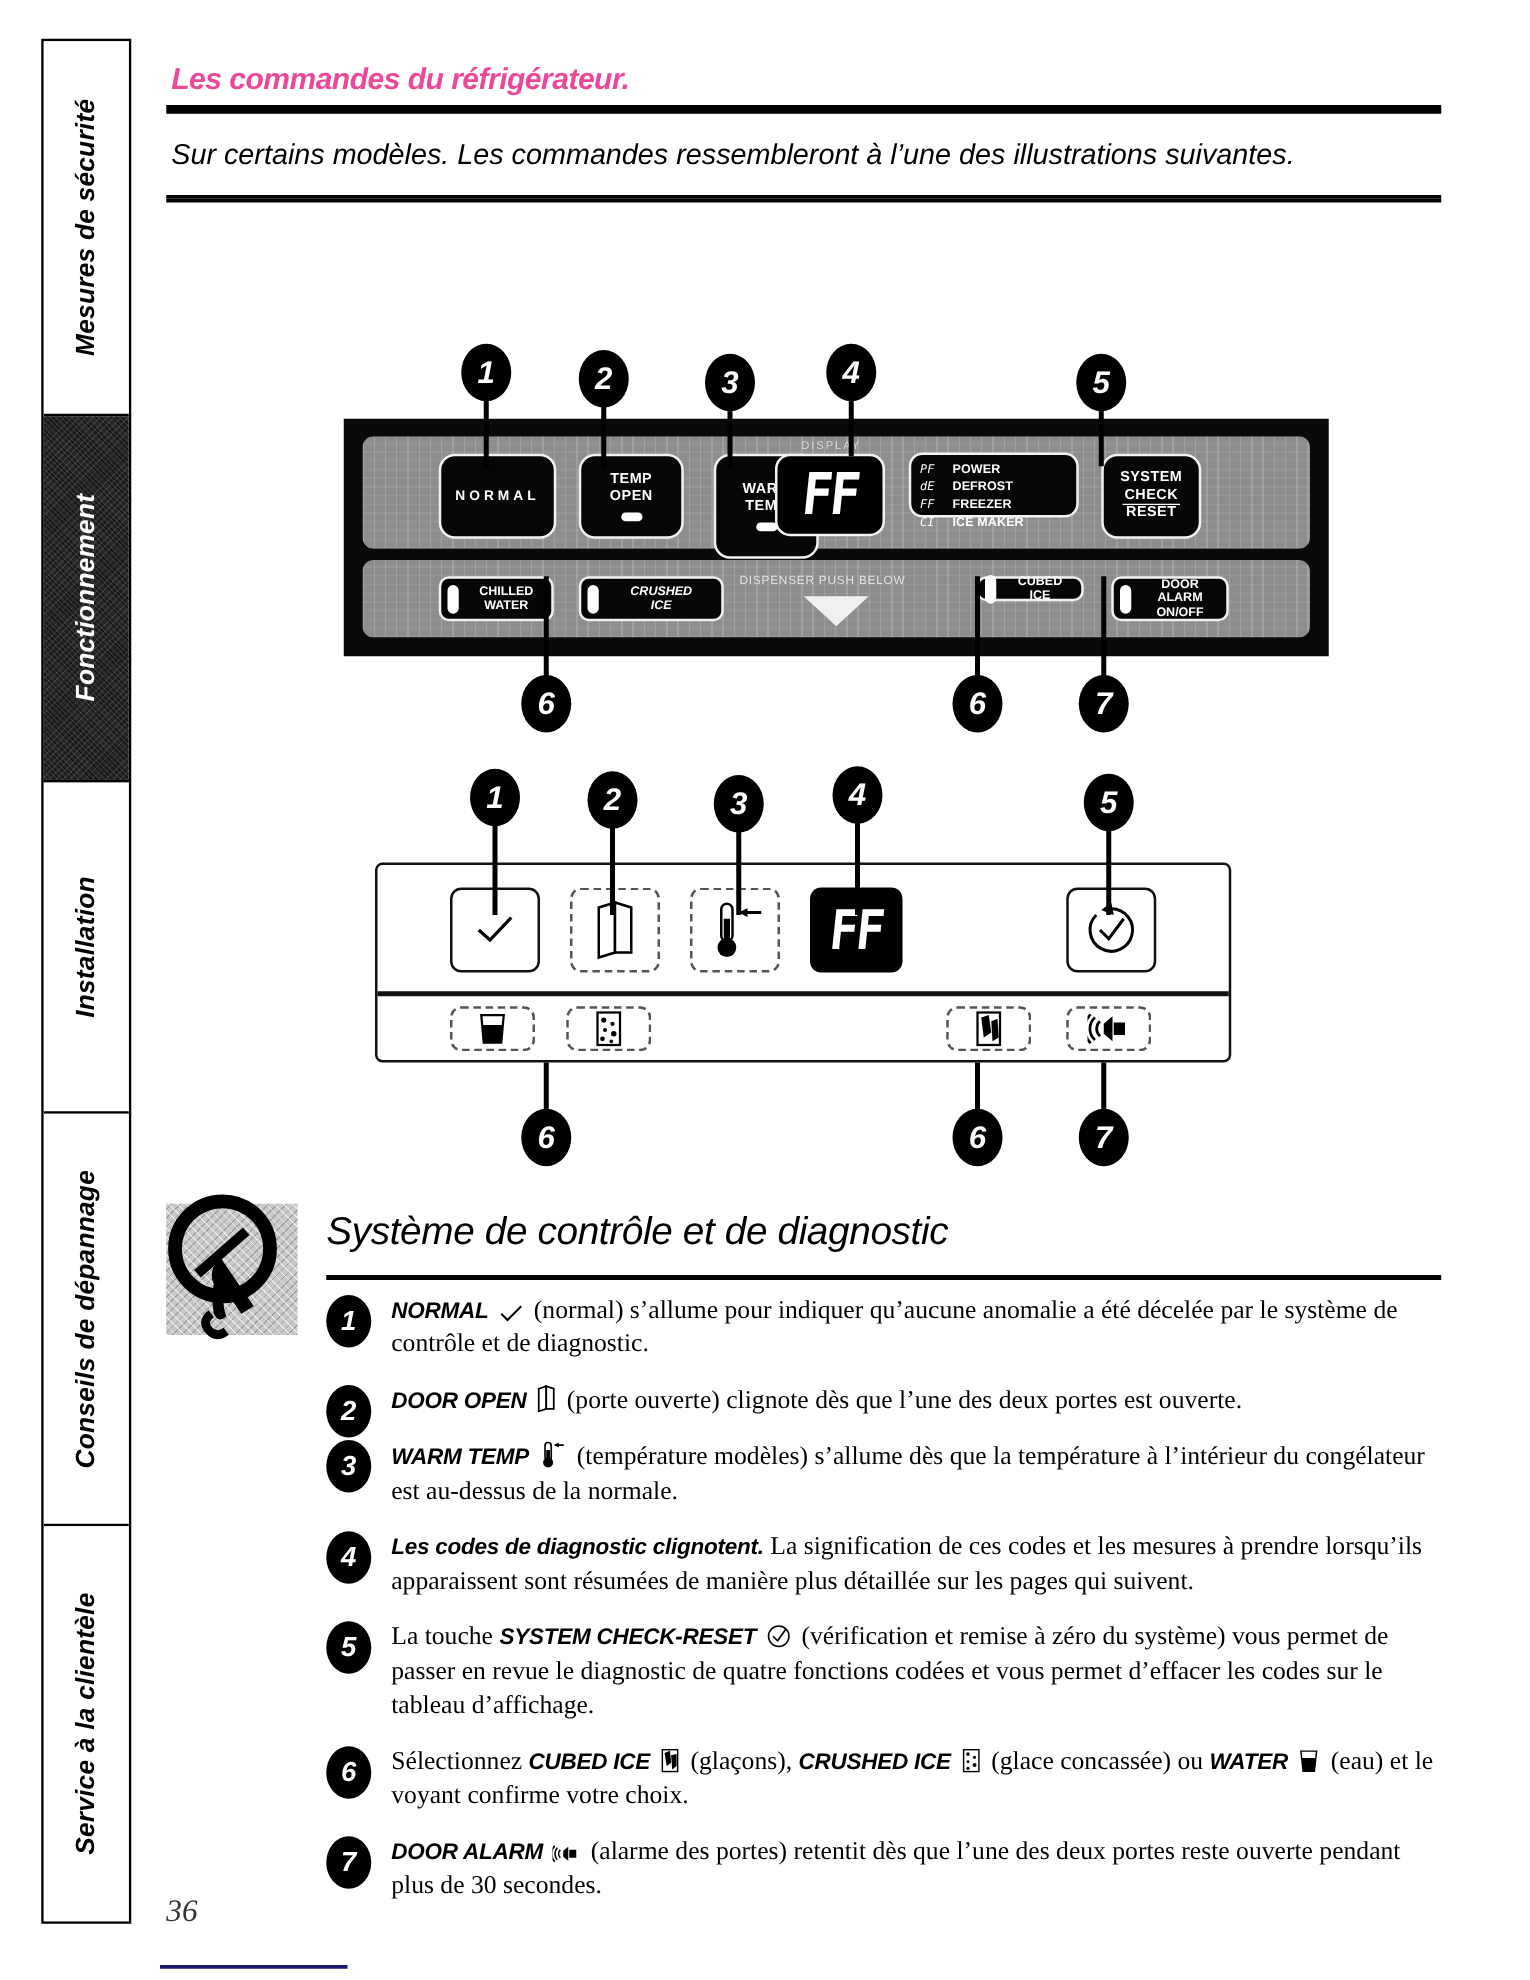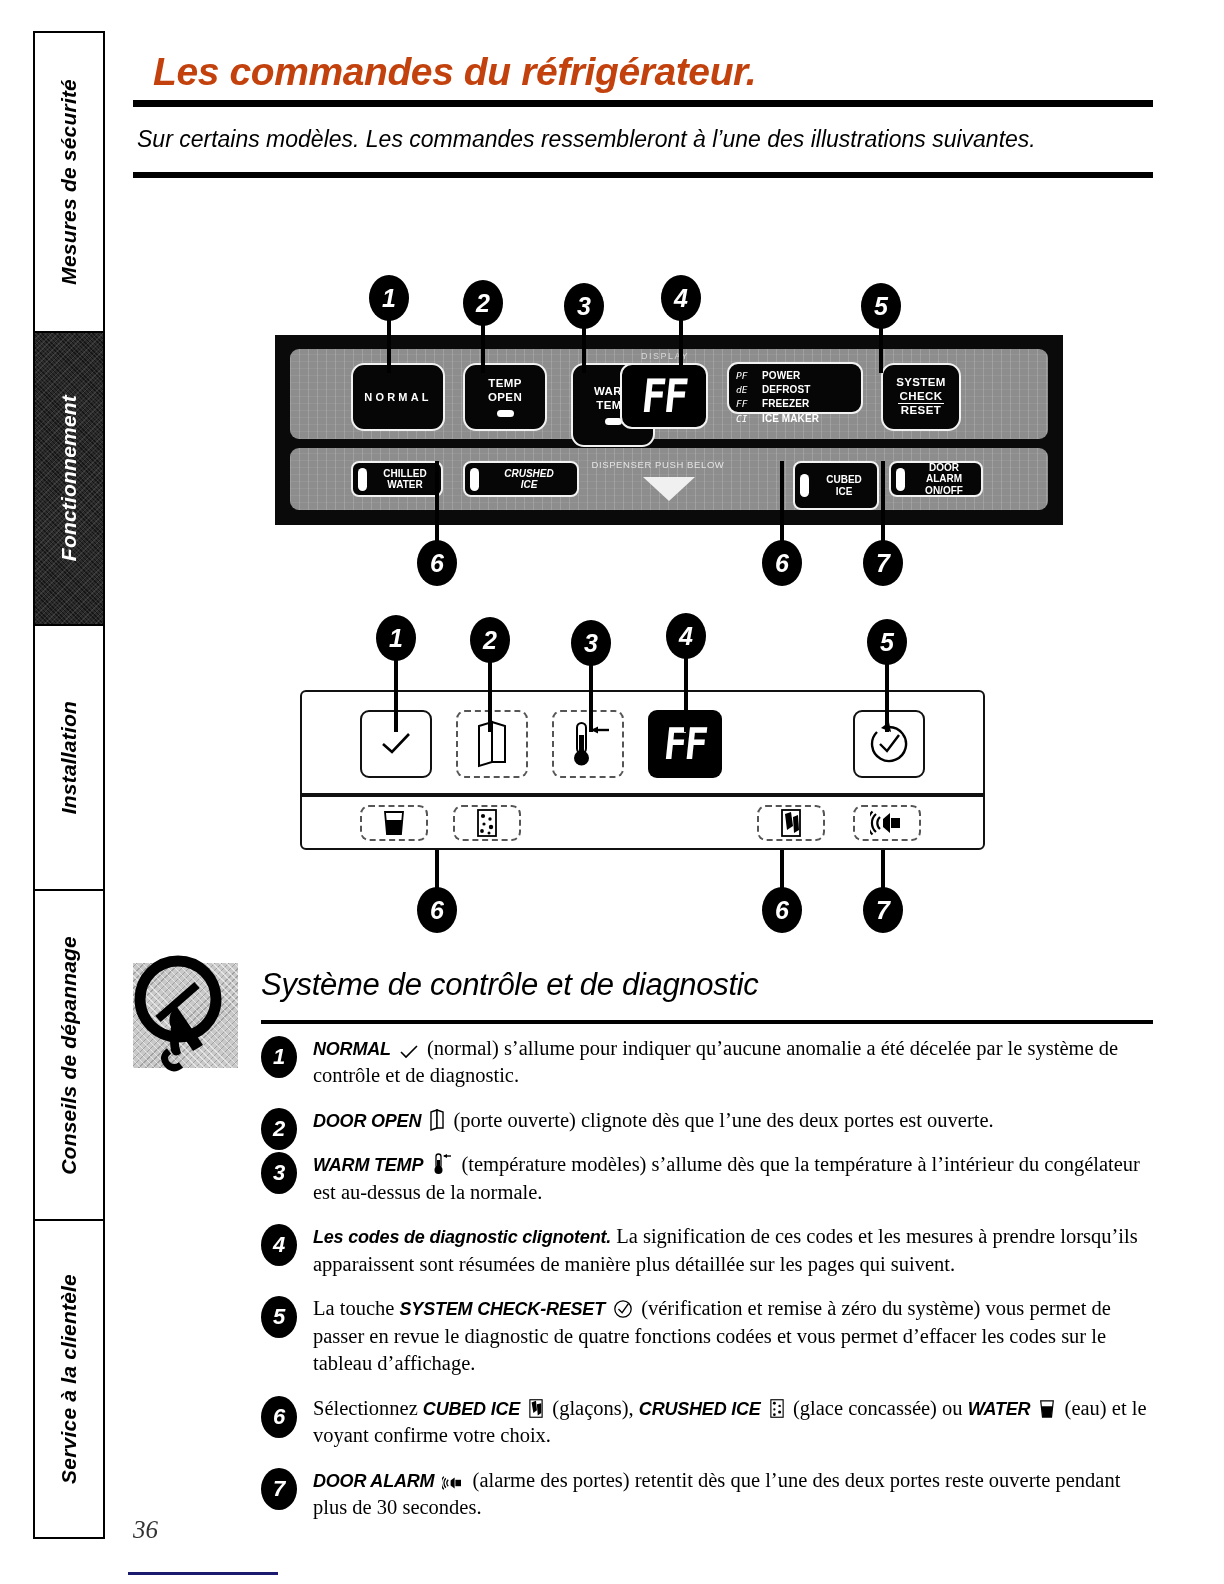--- a/index.html
+++ b/index.html
@@ -42,24 +42,24 @@
     background-image:
       repeating-linear-gradient(135deg, rgba(255,255,255,.10) 0 1px, transparent 1px 4px),
       repeating-linear-gradient(45deg, rgba(0,0,0,.5) 0 1px, transparent 1px 3px);
   }
   .tab.active .tab-label { color:#fff; }
 
   
   #main { position:absolute; left:133px; top:50px; width:1020px; }
 
   .page-title {
-    font-size:39px; font-weight:bold; font-style:italic;
+    font-size:24px; font-weight:bold; font-style:italic;
     letter-spacing:-0.4px;
-    margin:0 0 6px 20px;
-    color:#c2410c;
+    margin:0 0 6px 4px;
+    color:#ec4899;
   }
   .rule-heavy { height:7px; background:#000; width:1020px; }
   .rule-thin  { height:3px; background:#000; width:1020px; }
 
   .intro {
     font-style:italic; font-size:23px; line-height:1.45;
     margin:16px 4px 16px 4px; color:#000;
   }
   .intro2 {
     font-style:italic; font-size:18.5px; line-height:1.5;
@@ -329,21 +329,21 @@
       <span class="pill"></span>
       <span class="txt">
         <span>CRUSHED</span><br>
         <span>ICE</span>
       </span>
     </div>
 
     <div id="disp-note">DISPENSER PUSH BELOW</div>
     <div id="disp-arrow"></div>
 
-    <div class="btn-s" style="left:518px; top:126px; width:86px; height:49px;">
+    <div class="btn-s" style="left:506px; top:126px; width:86px; height:20px;">
       <span class="pill"></span>
       <span class="txt">
         <span>CUBED</span><br>
         <span>ICE</span>
       </span>
     </div>
 
     <div class="btn-s" style="left:614px; top:126px; width:94px; height:36px;">
       <span class="pill"></span>
       <span class="txt">

